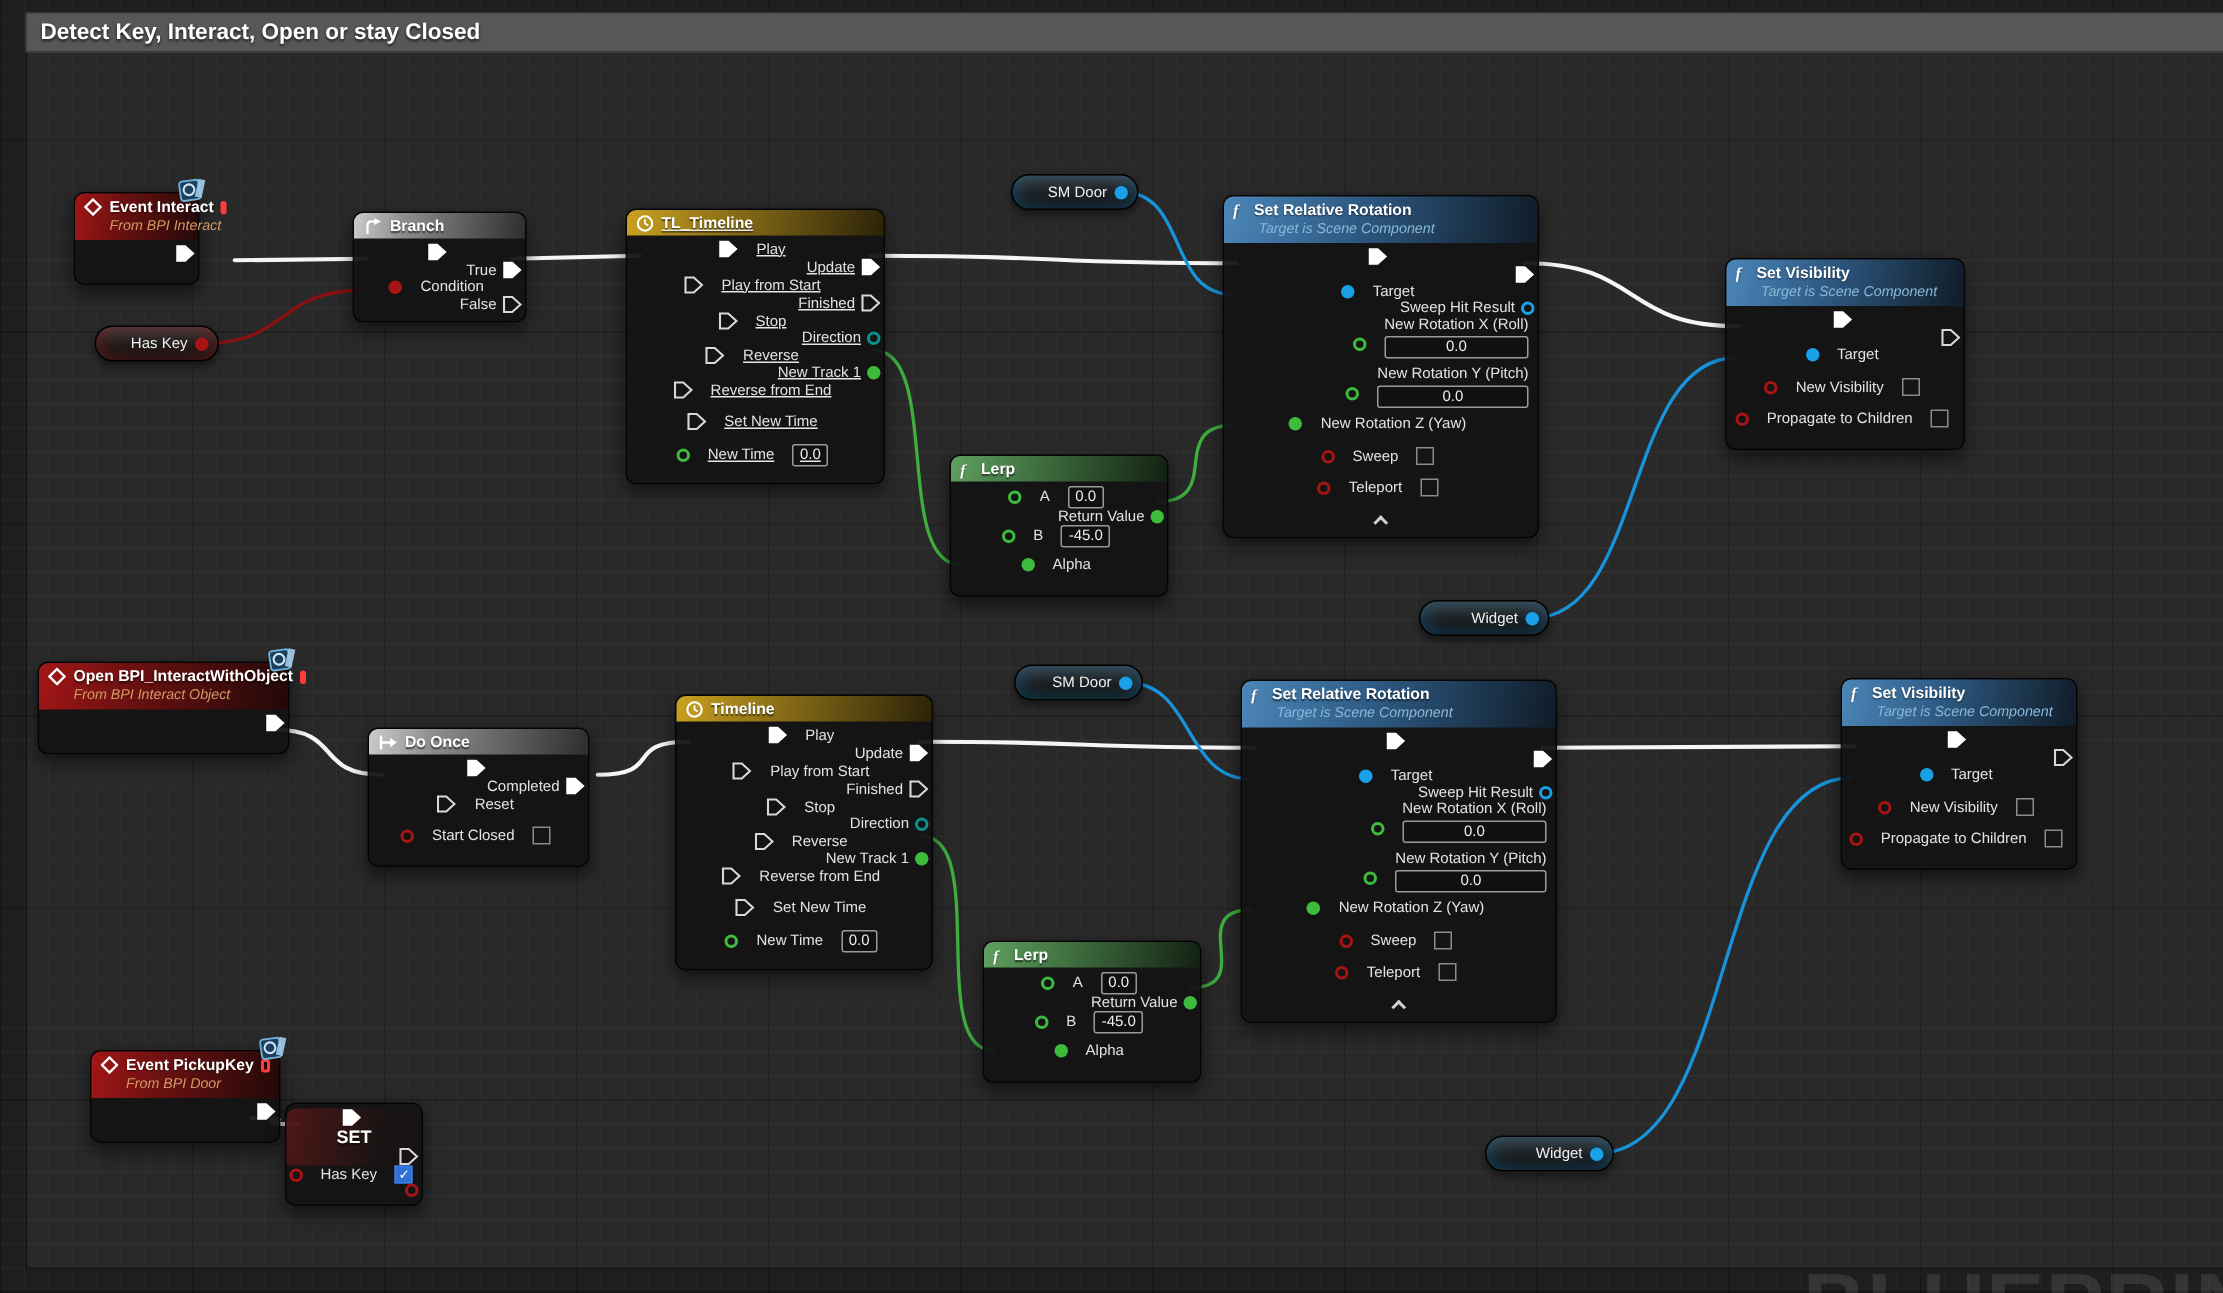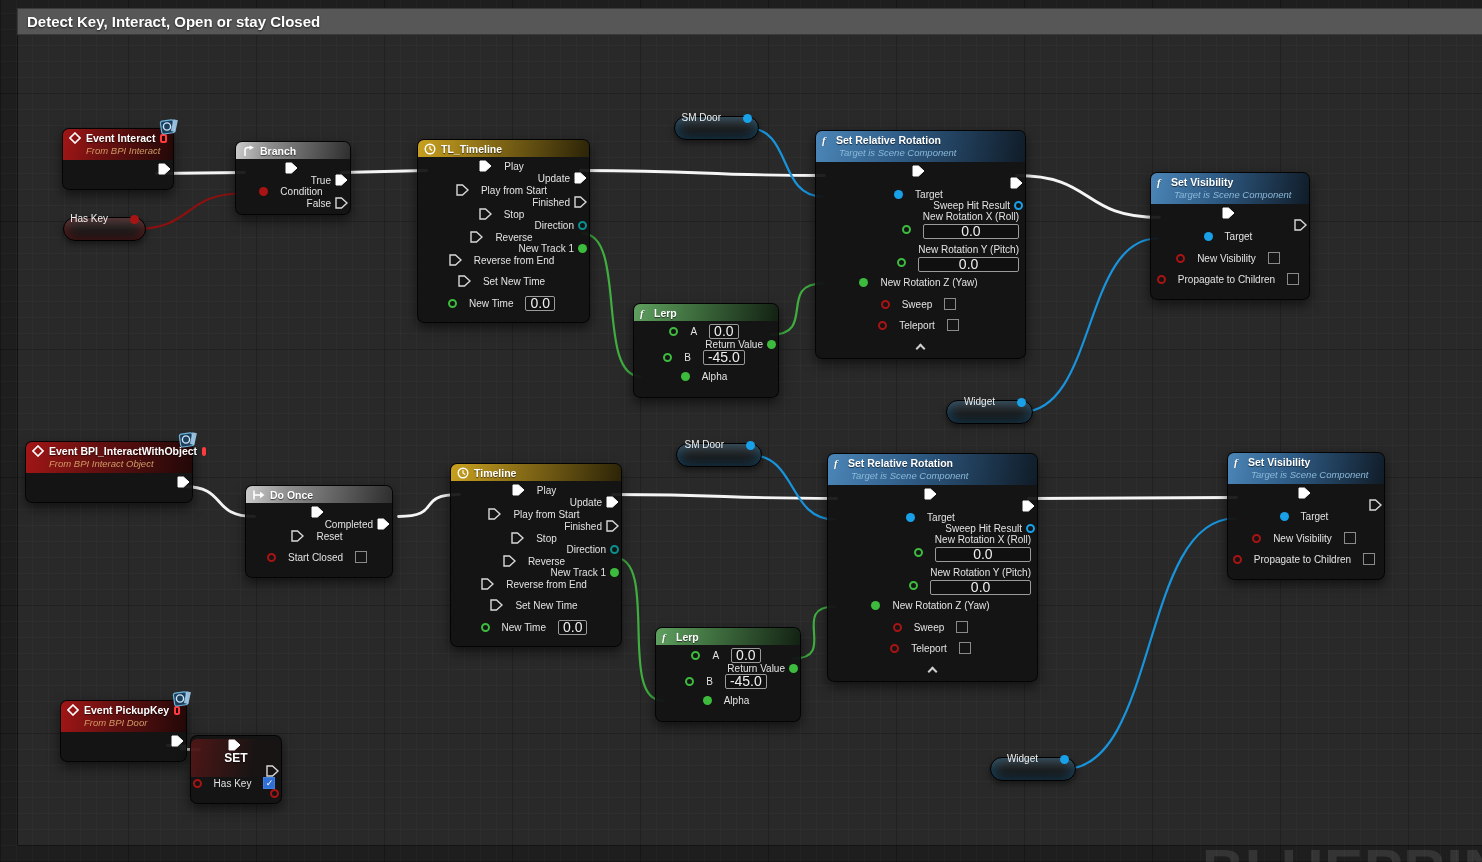--- a/index.html
+++ b/index.html
@@ -72,37 +72,37 @@
   .pin svg{display:block;}
   .dot{width:9px;height:9px;border-radius:50%;}
   .dot.solid{background:var(--c);}
   .dot.hollow{border:2px solid var(--c);background:transparent;}
   .bool{--c:#a81414;}
   .float{--c:#3dbb3d;}
   .object{--c:#18a0e8;}
   .enum{--c:#0b9090;}
   .fieldbox{
     background:#101010;border:1px solid #9a9a9a;border-radius:2px;
-    color:#efefef;font-size:14px;line-height:13px;padding:0 4px;
+    color:#efefef;font-size:10px;line-height:13px;padding:0 4px;
     min-width:20px;text-align:center;white-space:nowrap;
   }
   .checkbox{
     width:12px;height:12px;border:1px solid #8a8a8a;background:#141414;
     display:inline-flex;align-items:center;justify-content:center;
     font-size:9px;color:#fff;line-height:1;
   }
   .checkbox.checked{background:#2f6fd6;border-color:#3f7fe0;}
   .chevron{display:flex;justify-content:center;padding:0 0 6px;}
   .chevron i{width:7px;height:7px;border-top:2px solid #d0d0d0;border-right:2px solid #d0d0d0;transform:rotate(-45deg);display:block;}
   .badge{margin-left:auto;width:9px;height:9px;border:2px solid #ff3b3b;background:#2a0000;border-radius:2px;}
   .bp-icon{position:absolute;top:-13px;right:-7px;width:22px;height:22px;}
   .icon{display:inline-flex;}
   .pill{
-    height:24px;border-radius:12px;display:flex;align-items:flex-end;justify-content:flex-end;
-    padding:0 6px 16px 10px;gap:22px;
+    height:24px;border-radius:12px;display:flex;align-items:center;justify-content:flex-end;
+    padding:0 6px 0 10px;gap:5px;
     background:linear-gradient(180deg,#3a3a3a 0%,#1b1b1b 55%,#101010 100%);
     border:1px solid #000;
   }
   .pill .pill-label{font-size:10px;color:#efefef;white-space:nowrap;}
   .pill.tint-object{box-shadow:inset 0 0 14px rgba(30,150,225,0.38),0 3px 6px rgba(0,0,0,0.5);}
   .pill.tint-bool{box-shadow:inset 0 0 14px rgba(185,30,30,0.42),0 3px 6px rgba(0,0,0,0.5);}
 </style>
 </head>
 <body>
 
@@ -126,21 +126,21 @@
       <path d="M 582.5 233.5 C 627.5 233.5, 595.5 376.5, 640.5 376.5" fill="none" stroke="#3fae3f" stroke-width="2.2" stroke-linecap="round"></path>
       <path d="M 771.5 334.5 C 816.5 334.5, 777.5 283.5, 822.5 283.5" fill="none" stroke="#3fae3f" stroke-width="2.2" stroke-linecap="round"></path>
       <path d="M 614.5 557.5 C 659.5 557.5, 617.5 700.5, 662.5 700.5" fill="none" stroke="#3fae3f" stroke-width="2.2" stroke-linecap="round"></path>
       <path d="M 793.5 658.5 C 838.5 658.5, 789.5 606.5, 834.5 606.5" fill="none" stroke="#3fae3f" stroke-width="2.2" stroke-linecap="round"></path>
       <path d="M 747.5 128 C 792.5 128, 777.5 196.5, 822.5 196.5" fill="none" stroke="#1894dc" stroke-width="2.2" stroke-linecap="round"></path>
       <path d="M 1021.5 412 C 1096.3 412, 1082.7 238.5, 1157.5 238.5" fill="none" stroke="#1894dc" stroke-width="2.2" stroke-linecap="round"></path>
       <path d="M 750.5 455 C 796.7 455, 788.3 519.5, 834.5 519.5" fill="none" stroke="#1894dc" stroke-width="2.2" stroke-linecap="round"></path>
       <path d="M 1064.5 769 C 1158 769, 1141 518.5, 1234.5 518.5" fill="none" stroke="#1894dc" stroke-width="2.2" stroke-linecap="round"></path>
     </svg>
   <div id="nodes">
-      <div class="node event" style="left: 62px; top: 128px; width: 112px;">
+      <div class="node event" style="left: 49px; top: 128px; width: 84px;">
         <div class="header">
           <div class="titleline">
             <span class="icon">
               <svg width="12" height="12" viewBox="0 0 12 12">
                 <path d="M6 1 L11 6 L6 11 L1 6 Z" fill="none" stroke="#fff" stroke-width="1.6"></path>
               </svg>
             </span>
             <span class="title">Event Interact</span>
             <span class="badge"></span>
           </div>
@@ -210,21 +210,21 @@
             </span>
           </div>
         </div>
       </div>
       <div class="node pill tint-bool" style="left: 63px; top: 217px; width: 83px;">
         <span class="pill-label">Has Key</span>
         <span class="pin">
           <span class="dot bool solid"></span>
         </span>
       </div>
-      <div class="node timeline" style="left: 417px; top: 139px; width: 173px;">
+      <div class="node timeline" style="left: 417px; top: 139px; width: 173px; text-decoration: underline;">
         <div class="header">
           <div class="titleline">
             <span class="icon">
               <svg width="12" height="12" viewBox="0 0 12 12">
                 <circle cx="6" cy="6" r="4.8" fill="none" stroke="#fff" stroke-width="1.4"></circle>
                 <path d="M6 3.2 V6 L8.2 7.4" fill="none" stroke="#fff" stroke-width="1.2"></path>
               </svg>
             </span>
             <span class="title">TL_Timeline</span>
           </div>
@@ -541,21 +541,21 @@
         </span>
       </div>
       <div class="node event" style="left: 25px; top: 441px; width: 168px;">
         <div class="header">
           <div class="titleline">
             <span class="icon">
               <svg width="12" height="12" viewBox="0 0 12 12">
                 <path d="M6 1 L11 6 L6 11 L1 6 Z" fill="none" stroke="#fff" stroke-width="1.6"></path>
               </svg>
             </span>
-            <span class="title">Event BPI_InteractWithObject</span>
+            <span class="title">Open BPI_InteractWithObject</span>
             <span class="badge"></span>
           </div>
           <div class="subtitle">From BPI Interact Object</div>
         </div>
         <div class="rows">
           <div class="row">
             <span class="rcell">
               <span class="pin exec">
                 <svg width="13" height="12" viewBox="0 0 13 12">
                   <path d="M1 1 H6.5 L12 6 L6.5 11 H1 Z" fill="#fff" stroke="#fff" stroke-width="1"></path>

